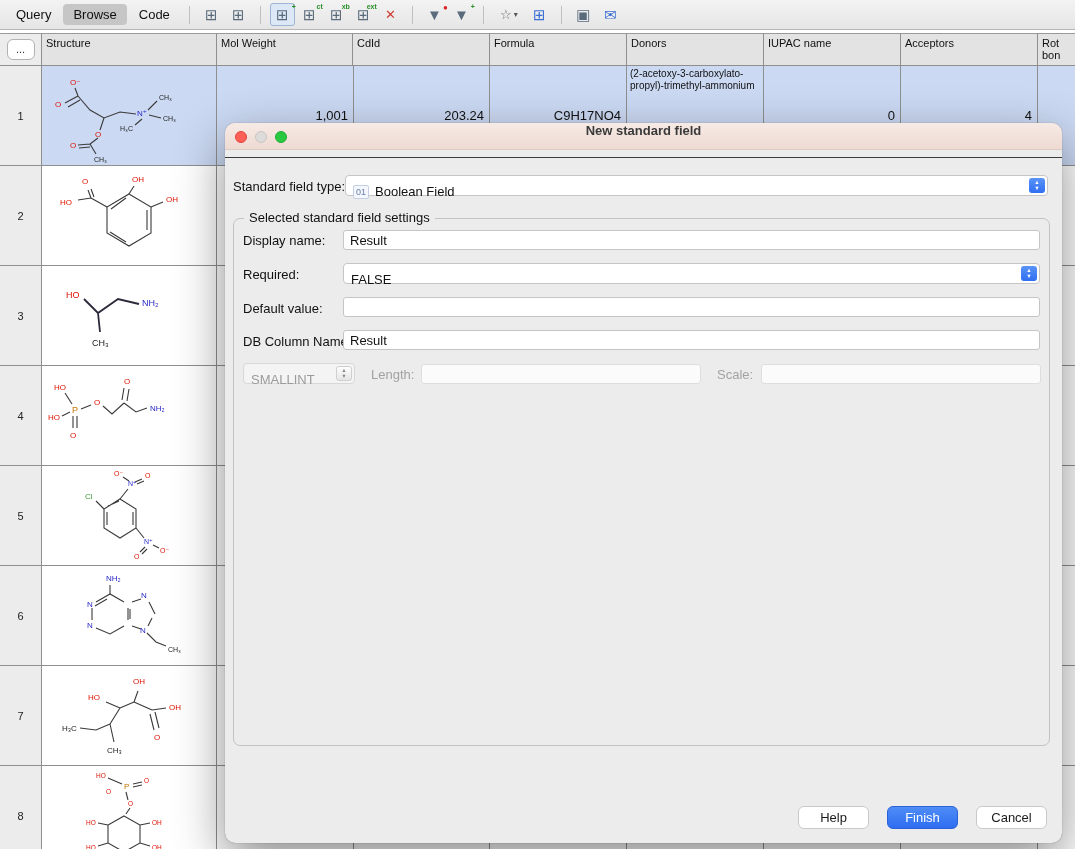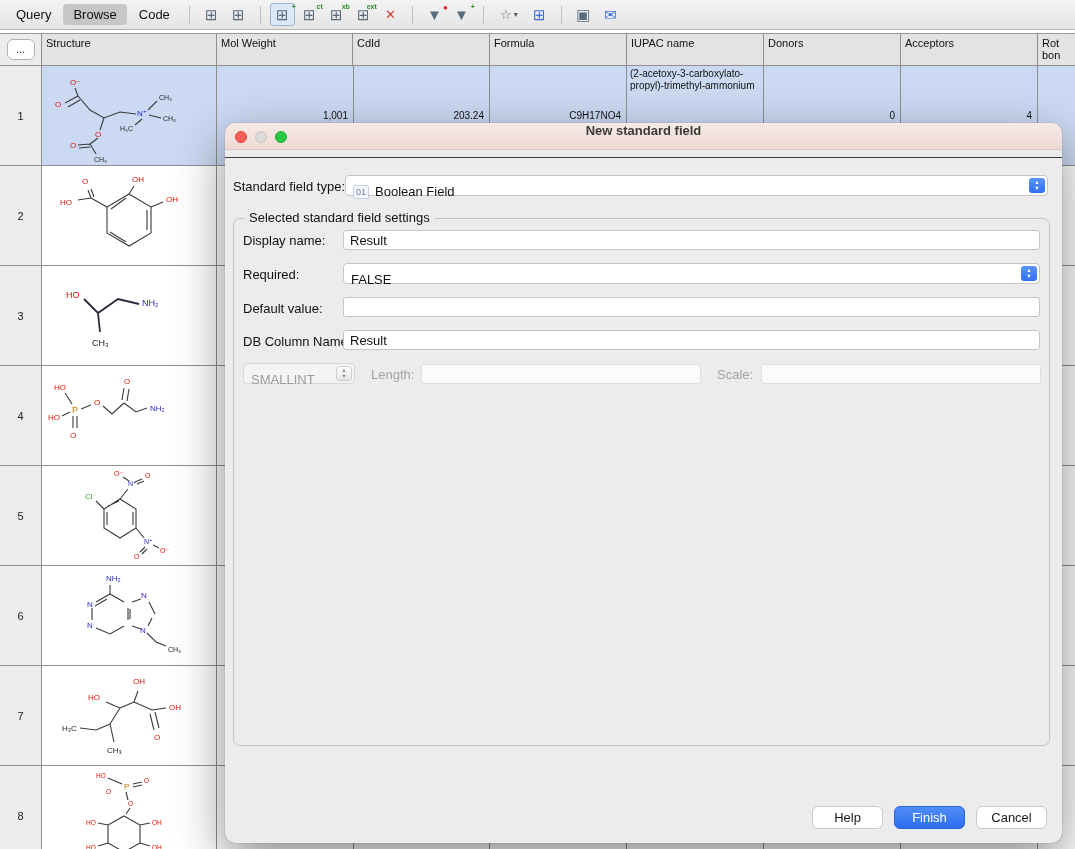--- a/index.html
+++ b/index.html
@@ -30,21 +30,21 @@
   .hrow .cell{background:#e3e3e3;height:33px;font-size:11px;padding:3px 4px;border-top:1px solid #9a9a9a}
   .trow .cell{height:100px}
   .numcol{width:42px;background:#ececec !important;display:flex;align-items:center;justify-content:center;
     font-size:11px;color:#222}
   .hrow .numcol{height:33px}
   .corner-btn{width:28px;height:21px;background:#fff;border:1px solid #b2b2b2;border-radius:6px;
     font-size:11px;line-height:9px;display:flex;align-items:center;justify-content:center;color:#333}
   .c-struct{width:175px;display:flex;align-items:center;justify-content:center}
   .c-cdid{width:137px}.c-mw{width:136px}.c-formula{width:137px}.c-iupac{width:137px}
   .c-donors{width:137px}.c-acc{width:137px}.c-rot{flex:1;border-right:none}
-  .valcell{display:flex;align-items:center;justify-content:flex-end;padding:8px 5px;font-size:10px}
+  .valcell{display:flex;align-items:center;justify-content:flex-end;padding:8px 5px;font-size:13px}
   .iupaccell{font-size:10px;line-height:11.5px;padding:2px 3px;display:block}
   .trow.selected .cell{background:#cbd9f3}
   .trow.selected .numcol{background:#ececec}
 
   
   svg text{font-family:"Liberation Sans","DejaVu Sans",sans-serif}
   .bond{stroke:#3a3a3a;stroke-width:1.1;fill:none}
   .bondb{stroke:#2a2a3a;stroke-width:1.8;fill:none}
   .atO{fill:#dd1100}.atN{fill:#2929c8}.atC{fill:#222}.atCl{fill:#3f9b35}.atP{fill:#c77700}
   .f8{font-size:8px}.f7{font-size:7px}.f9{font-size:9px}.f6{font-size:6.5px}
@@ -72,21 +72,21 @@
   .combo.dim{background:#f4f4f4;border-color:#d8d8d8;color:#9b9b9b}
   .stepper{position:absolute;right:2px;top:2px;bottom:2px;width:16px;border-radius:3px;
     background:linear-gradient(#5a93f7,#2f6ef0);display:flex;flex-direction:column;align-items:center;
     justify-content:center;color:#fff}
   .stepper span{font-size:5.5px;line-height:5.5px}
   .stepper.gray{background:linear-gradient(#fdfdfd,#e6e6e6);border:1px solid #cfcfcf;color:#8a8a8a}
   .ficon{font-size:9px;color:#6b7fa8;border:1px solid #c3cfe6;border-radius:2px;background:#f4f7fd;
     padding:0 2px;margin-right:6px;line-height:12px}
   .group{position:absolute;left:8px;right:12px;top:95px;height:528px;border:1px solid #c3c3c3;border-radius:7px}
   .legend{position:absolute;top:-9px;left:10px;background:#ececec;padding:0 5px;font-size:13px;color:#111}
-  .btnrow{position:absolute;right:15px;bottom:14px;display:flex;gap:11px}
+  .btnrow{position:absolute;right:15px;bottom:14px;display:flex;gap:18px}
   .btn{height:23px;min-width:71px;border-radius:6px;font-size:13px;display:flex;align-items:center;
     justify-content:center;background:#fff;border:1px solid #c9c9c9;color:#1a1a1a;padding:0 14px}
   .btn.primary{background:linear-gradient(#4f8df8,#2e6df0);border:1px solid #2b62d9;color:#fff}
 </style>
 </head>
 <body>
 
 <div class="screen">
 
   <div class="toolbar">
@@ -148,22 +148,22 @@
 
   <div class="table">
     <div class="hrow">
       <div class="cell numcol">
         <div class="corner-btn">...</div>
       </div>
       <div class="cell c-struct" style="align-items:flex-start;justify-content:flex-start;padding:3px 4px">Structure</div>
       <div class="cell c-mw">Mol Weight</div>
       <div class="cell c-cdid">CdId</div>
       <div class="cell c-formula">Formula</div>
+      <div class="cell c-donors">Donors</div>
       <div class="cell c-iupac">IUPAC name</div>
-      <div class="cell c-donors">Donors</div>
       <div class="cell c-acc">Acceptors</div>
       <div class="cell c-rot">Rot bon</div>
     </div>
 
     <div class="trow selected">
       <div class="cell numcol">1</div>
       <div class="cell c-struct">
         <svg width="170" height="96" viewBox="0 0 170 96">
           <path class="bond" d="M34,28 L31,20 M34,28 L21,35 M36,32 L24,39 M34,28 L46,42 L60,50 L76,44 L92,46"></path>
           <path class="bond" d="M104,42 L113,33 M105,47 L117,50 M98,51 L91,57"></path>

